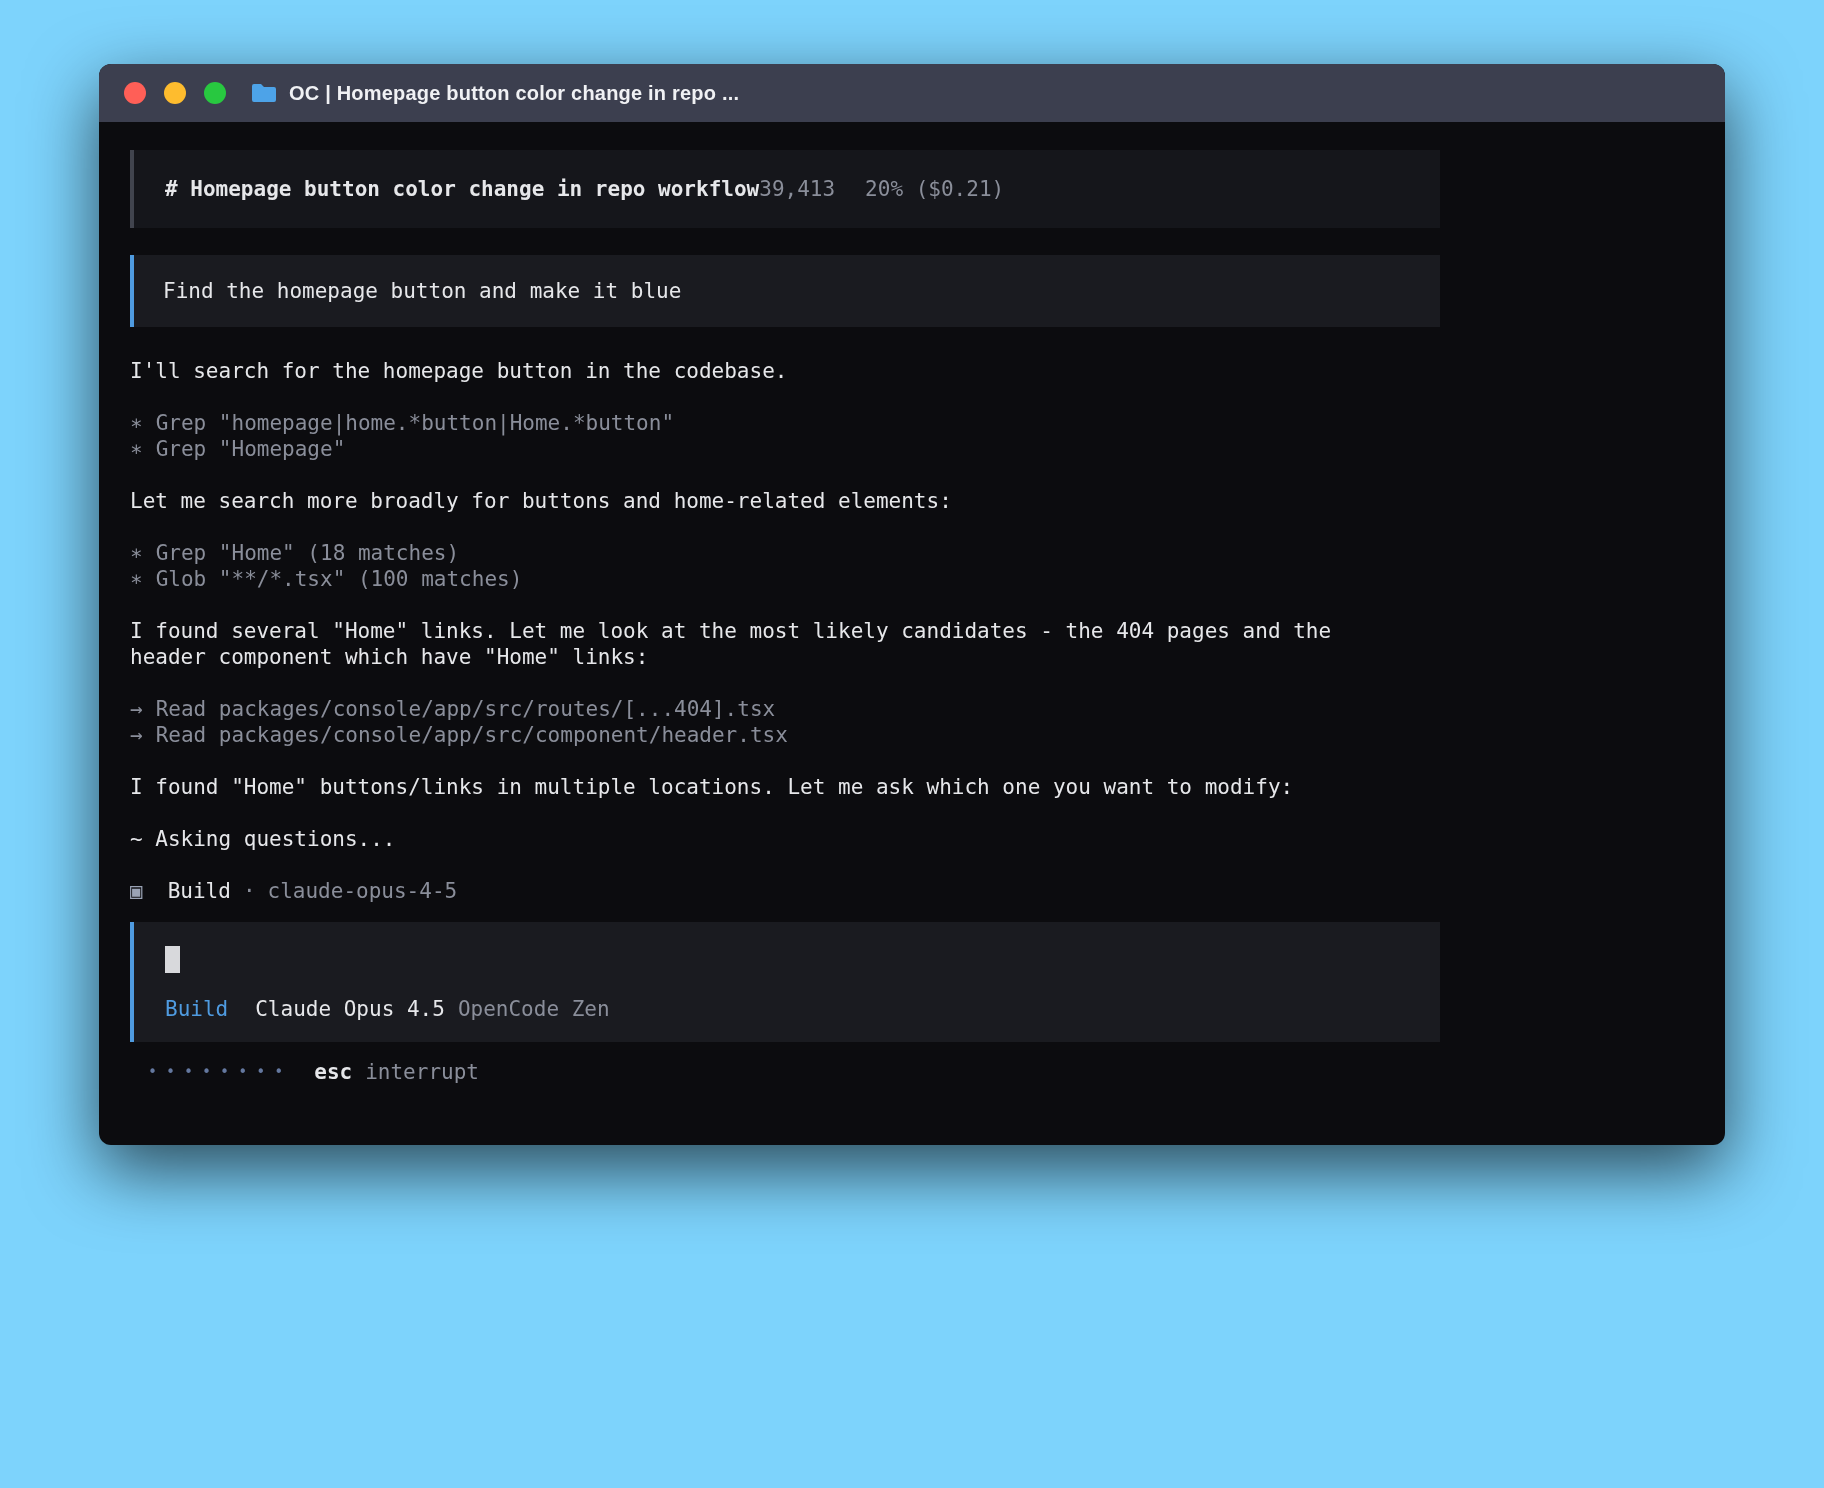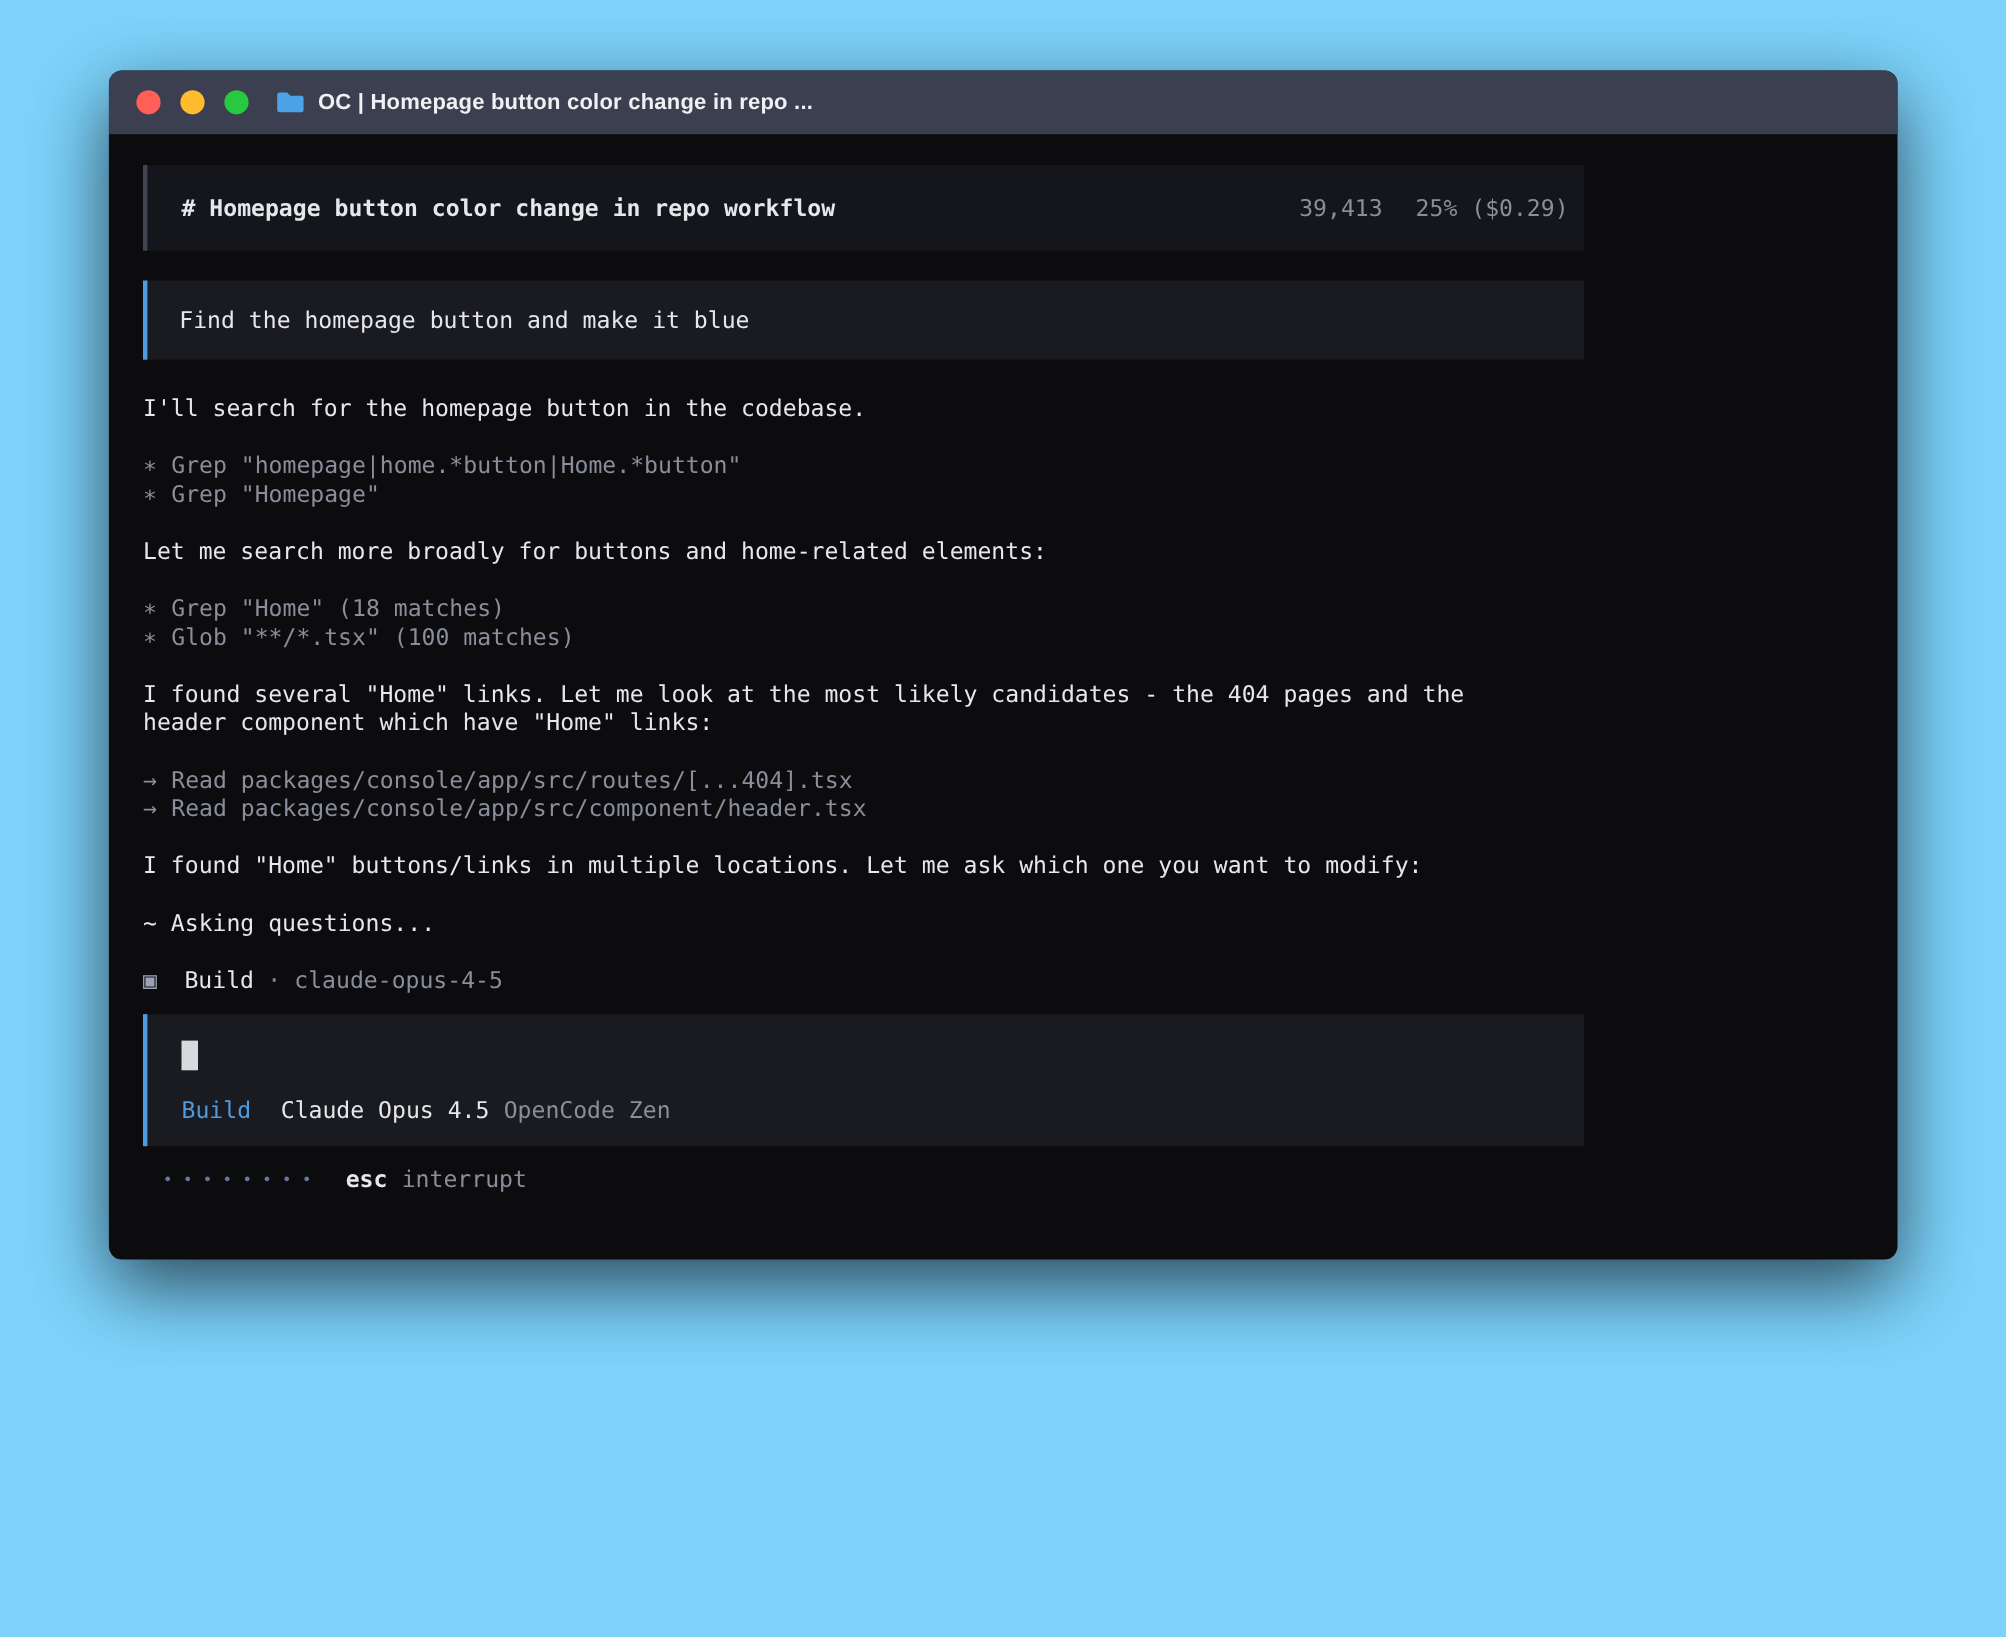--- a/index.html
+++ b/index.html
@@ -30,21 +30,21 @@
 
   
   .content {
     padding:0 285px 0 31px;
     font-family:"DejaVu Sans Mono","Liberation Mono",monospace;
     font-size:21px; line-height:26px; color:#e6e7ea;
   }
 
   .session-header {
     margin-top:28px; height:78px; background:#15161b; border-left:4px solid #41444e;
-    display:flex; align-items:center; justify-content:space-between; padding:0 14px 0 31px;
+    display:flex; align-items:center; padding:0 14px 0 31px;
   }
   .sh-title { font-weight:700; white-space:pre; }
   .sh-stats { color:#8a8e9a; display:flex; white-space:pre; }
   .sh-tokens { margin-right:30px; }
 
   .user-msg {
     margin-top:27px; height:72px; background:#1a1b20; border-left:4px solid #4f9be0;
     display:flex; align-items:center; padding-left:29px; white-space:pre;
   }
 
@@ -107,21 +107,21 @@
         <span class="window-title">OC | Homepage button color change in repo ...</span>
       </div>
     </div>
 
     <div class="content">
 
       <div class="session-header">
         <span class="sh-title"># Homepage button color change in repo workflow</span>
         <span class="sh-stats">
           <span class="sh-tokens">39,413</span>
-          <span>25% ($0.29)</span>
+          <span>20% ($0.21)</span>
         </span>
       </div>
 
       <div class="user-msg">
         <span>Find the homepage button and make it blue</span>
       </div>
 
       <div class="convo">
 
         <div class="para">

